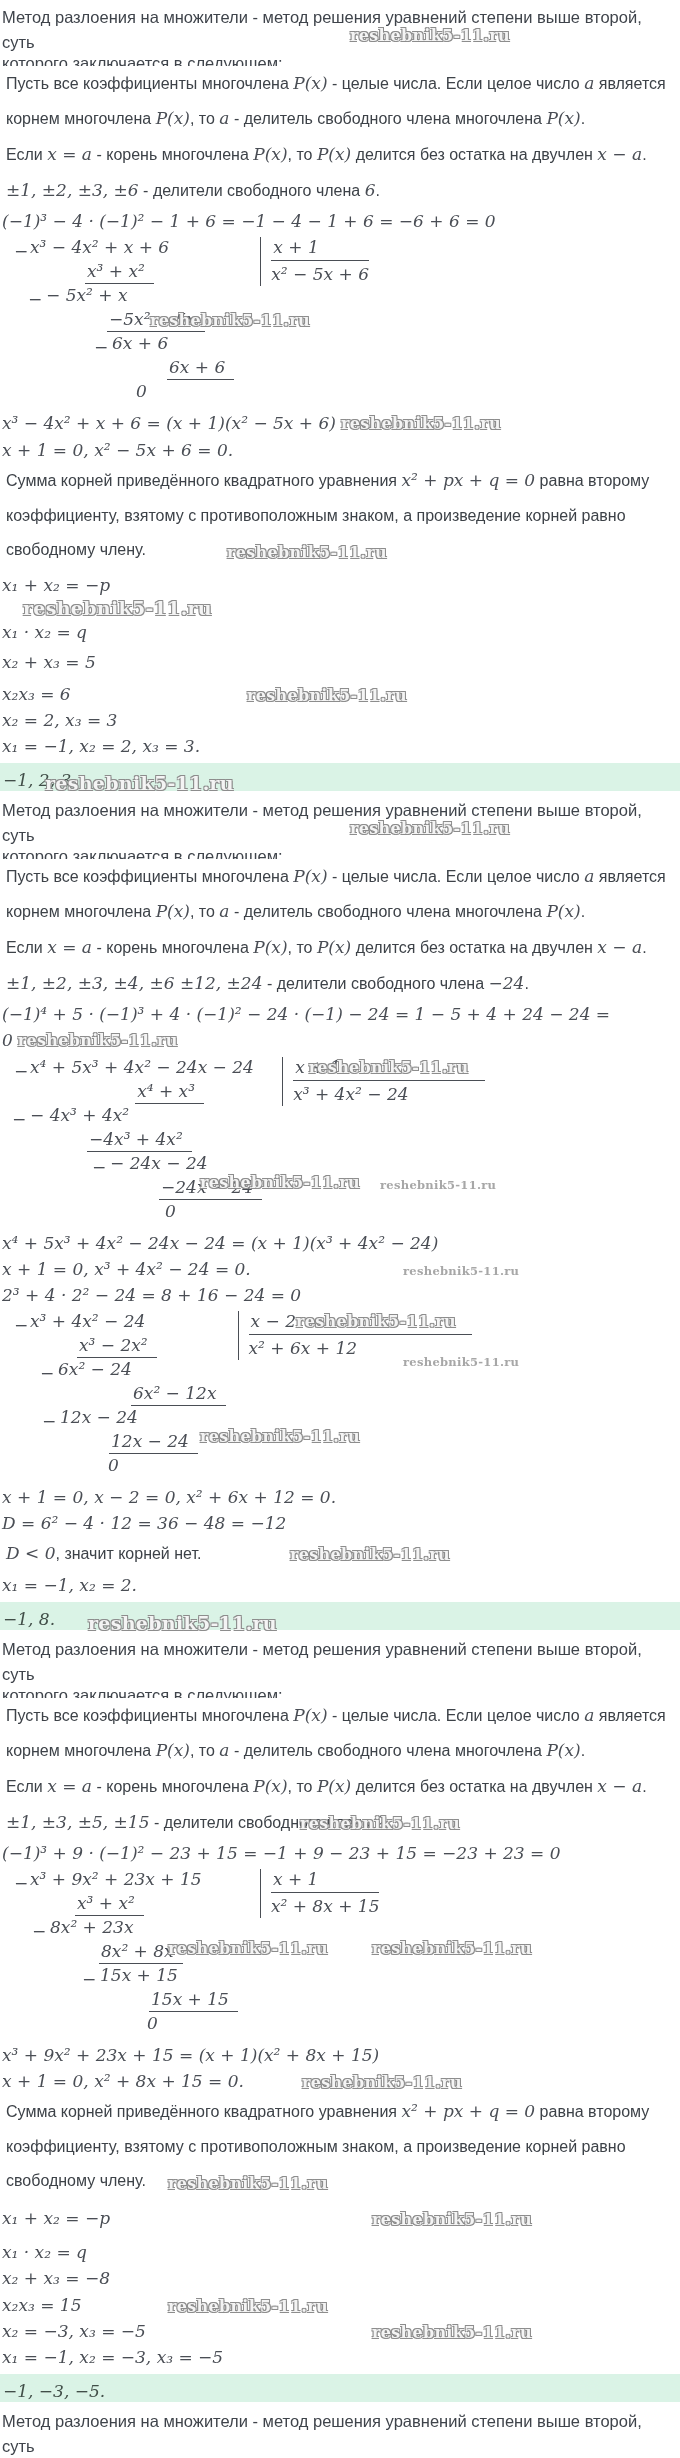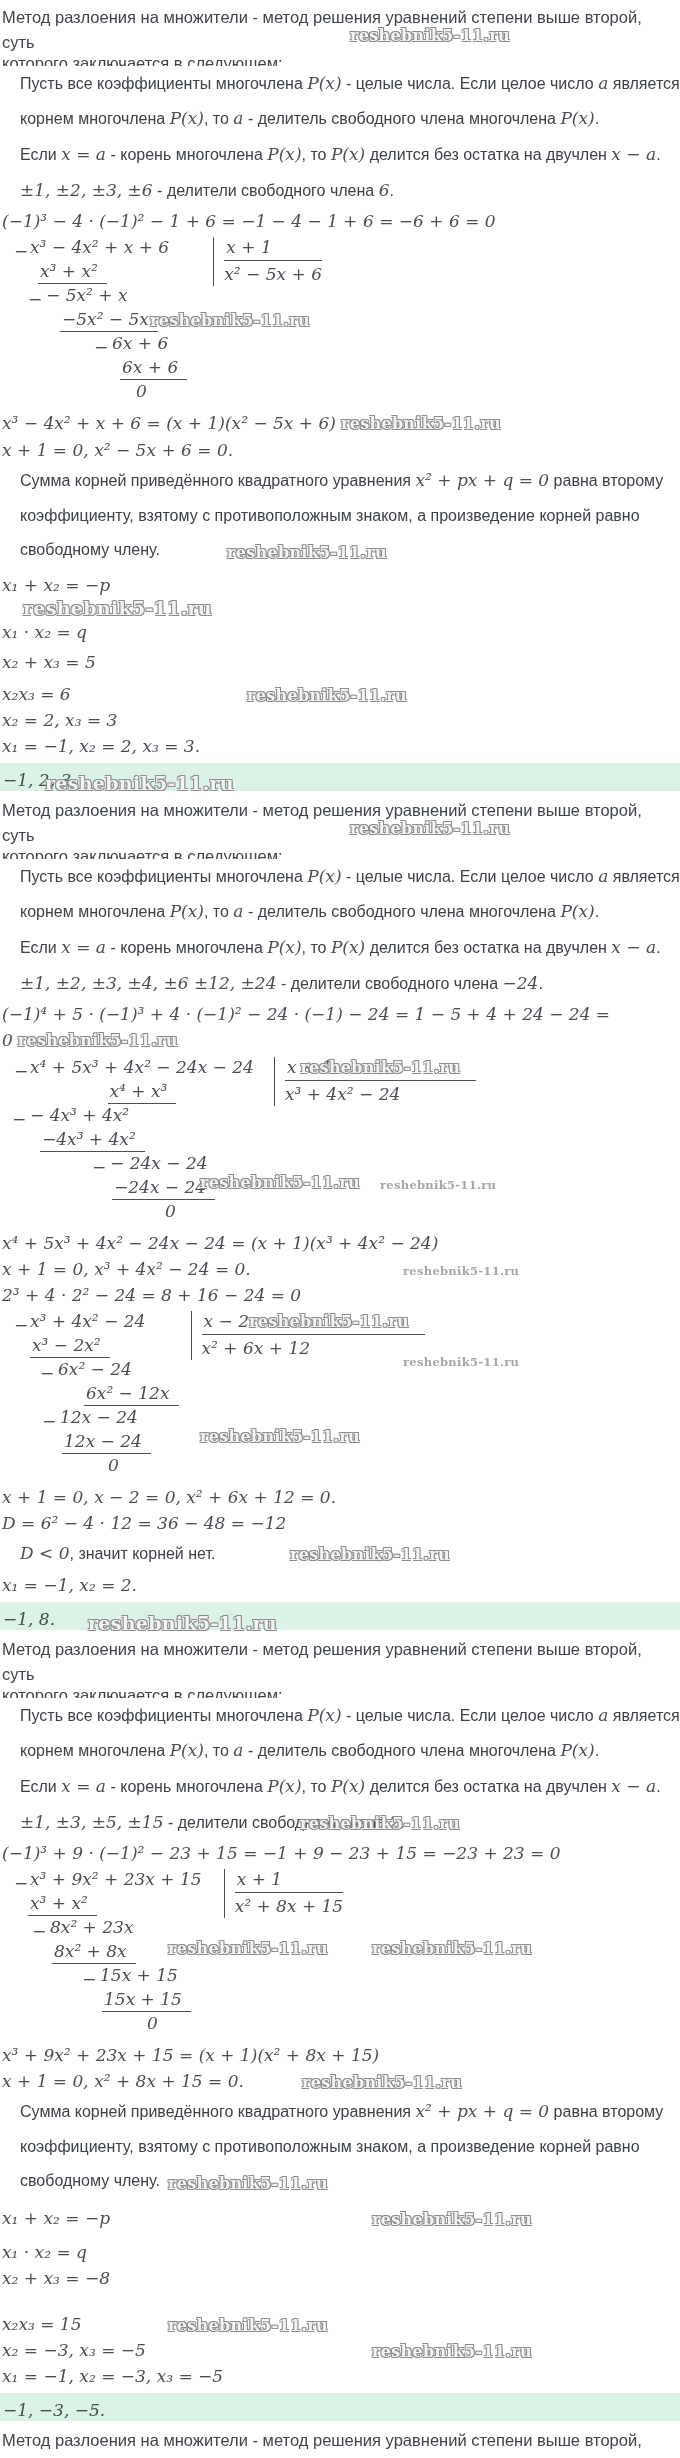--- a/index.html
+++ b/index.html
@@ -1,29 +1,29 @@
 <!DOCTYPE html>
 <html><head>
 <meta charset="utf-8">
 <style>
   html,body{margin:0;padding:0;background:#ffffff;}
   body{width:680px;color:#3d4248;font-family:"Liberation Sans",sans-serif;padding-bottom:26px;}
   .block{position:relative;}
   .heading{position:relative;}
   .h1{font-size:16.5px;line-height:1.5;padding:5px 2px 0 2px;color:#3f444b;}
   .h2{font-size:16.5px;line-height:17px;height:11px;overflow:hidden;padding-left:2px;color:#3f444b;}
-  .rich{font-size:16px;line-height:2.1;padding-left:20px;position:relative;}
+  .rich{font-size:16px;line-height:2.1;padding-left:6px;position:relative;}
   .rich .mt{font-family:"DejaVu Serif",serif;font-style:italic;font-size:17px;color:#4a4e55;}
   .mline{font-family:"DejaVu Serif",serif;font-style:italic;font-size:17px;color:#4a4e55;
          line-height:26px;min-height:26px;position:relative;padding-left:2px;}
   .division{display:flex;align-items:flex-start;position:relative;margin:3px 0 5px 0;
             font-family:"DejaVu Serif",serif;font-style:italic;font-size:17px;color:#4a4e55;}
   .div-left{flex:0 0 auto;}
   .drow{position:relative;height:24px;line-height:21px;white-space:nowrap;}
-  .drow .u{border-bottom:1.5px solid #4a4e55;padding:0 9px 1px 2px;display:inline-block;}
+  .drow .u{border-bottom:1.5px solid #4a4e55;padding:0 9px 1px 2px;display:inline-block;margin-left:47px;}
   .minus{position:absolute;top:4px;font-style:normal;color:#4a4e55;}
   .div-right{flex:0 0 auto;border-left:1.5px solid #4a4e55;padding:0 6px 2px 10px;}
   .divisor{border-bottom:1.5px solid #4a4e55;padding:0 16px 3px 2px;white-space:nowrap;}
   .quotient{padding-top:3px;white-space:nowrap;}
   .wm{font-family:"DejaVu Serif",serif;font-style:normal;font-weight:bold;letter-spacing:.3px;
       white-space:nowrap;color:#f4f4f4;
       text-shadow:-1px -1px 0 #8d8d8d,1px -1px 0 #8d8d8d,-1px 1px 0 #8d8d8d,1px 1px 0 #8d8d8d,0 0 1px #8d8d8d;}
   .wm.md{font-size:16px;}
   .wm.big{font-size:19px;}
   .wm.sm{font-size:11.5px;color:#a7a7a7;text-shadow:none;}
@@ -162,21 +162,21 @@
         </div>
         <span class="wm md abs" style="left: 168px; top: 70px;">reshebnik5-11.ru</span>
         <span class="wm md abs" style="left: 372px; top: 70px;">reshebnik5-11.ru</span>
       </div>
       <div class="mline"><span>x³ + 9x² + 23x + 15 = (x + 1)(x² + 8x + 15)</span></div>
       <div class="mline"><span>x + 1 = 0, x² + 8x + 15 = 0.</span><span class="wm md abs" style="left: 302px; top: 2px;">reshebnik5-11.ru</span></div>
       <div class="rich"><span class="pt">Сумма корней приведённого квадратного уравнения </span><span class="mt">x² + px + q = 0</span><span class="pt"> равна второму коэффициенту, взятому с противоположным знаком, а произведение корней равно свободному члену.</span><span class="wm md abs" style="left: 168px; bottom: -3px;">reshebnik5-11.ru</span></div>
       <div class="mline" style="margin-top: 8px;"><span>x₁ + x₂ = −p</span><span class="wm md abs" style="left: 372px; top: 2px;">reshebnik5-11.ru</span></div>
       <div class="mline" style="margin-top: 8px;"><span>x₁ · x₂ = q</span></div>
       <div class="mline"><span>x₂ + x₃ = −8</span></div>
-      <div class="mline" style="margin-top: 20px;"><span>x₂x₃ = 15</span><span class="wm md abs" style="left: 168px; top: 2px;">reshebnik5-11.ru</span></div>
+      <div class="mline" style="margin-top: 1px;"><span>x₂x₃ = 15</span><span class="wm md abs" style="left: 168px; top: 2px;">reshebnik5-11.ru</span></div>
       <div class="mline"><span>x₂ = −3, x₃ = −5</span><span class="wm md abs" style="left: 372px; top: 2px;">reshebnik5-11.ru</span></div>
       <div class="mline"><span>x₁ = −1, x₂ = −3, x₃ = −5</span></div>
       <div class="answer">
         <span>−1, −3, −5.</span>
       </div>
     </section>
     <section class="block">
       <div class="heading">
         <div class="h1">Метод разлоения на множители - метод решения уравнений степени выше второй, суть</div>
       </div>

